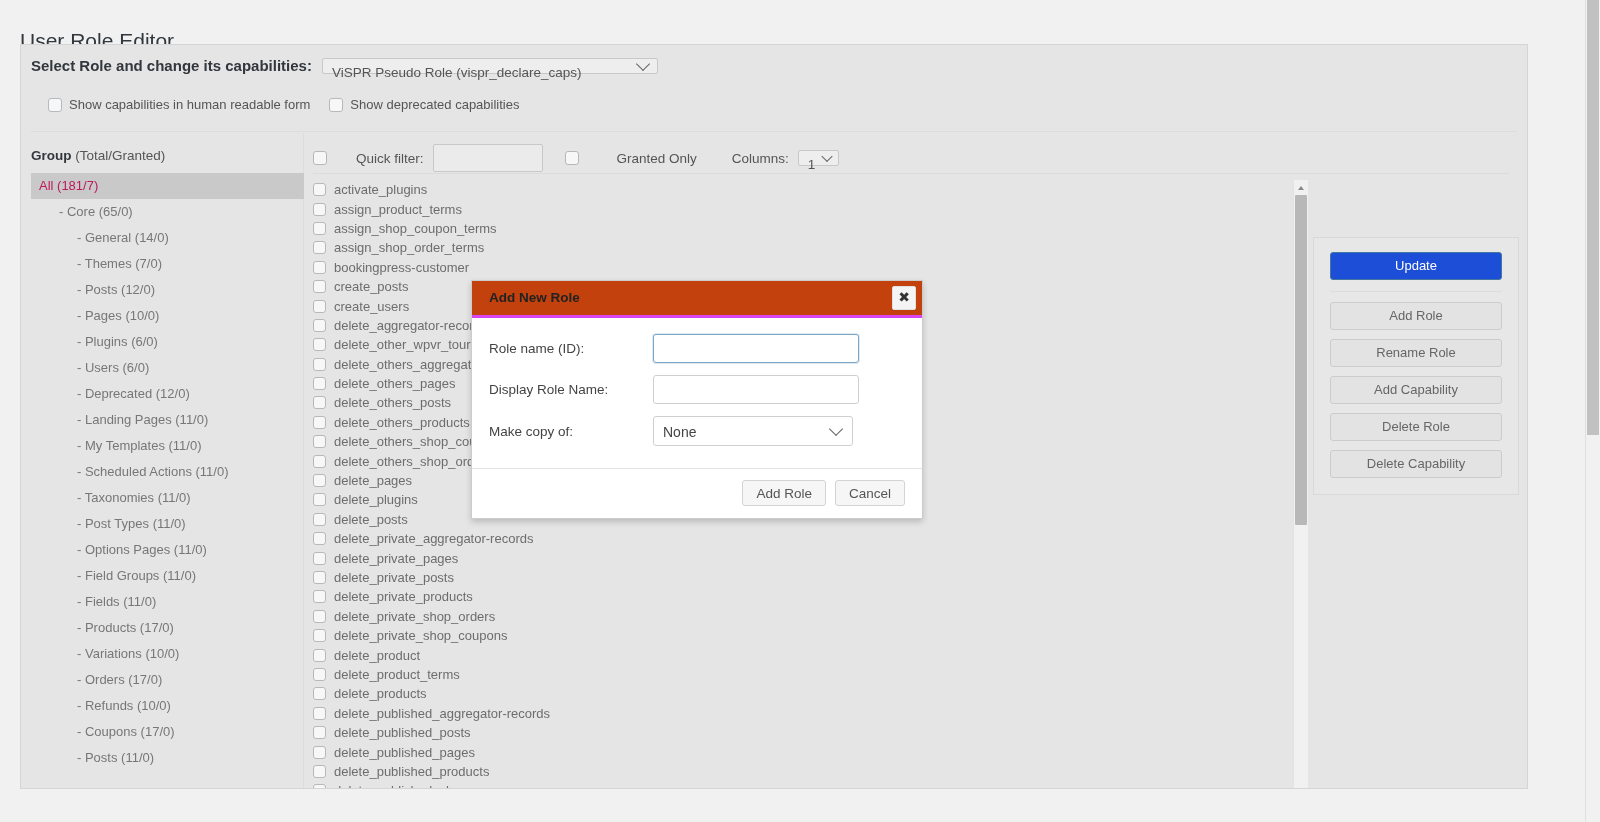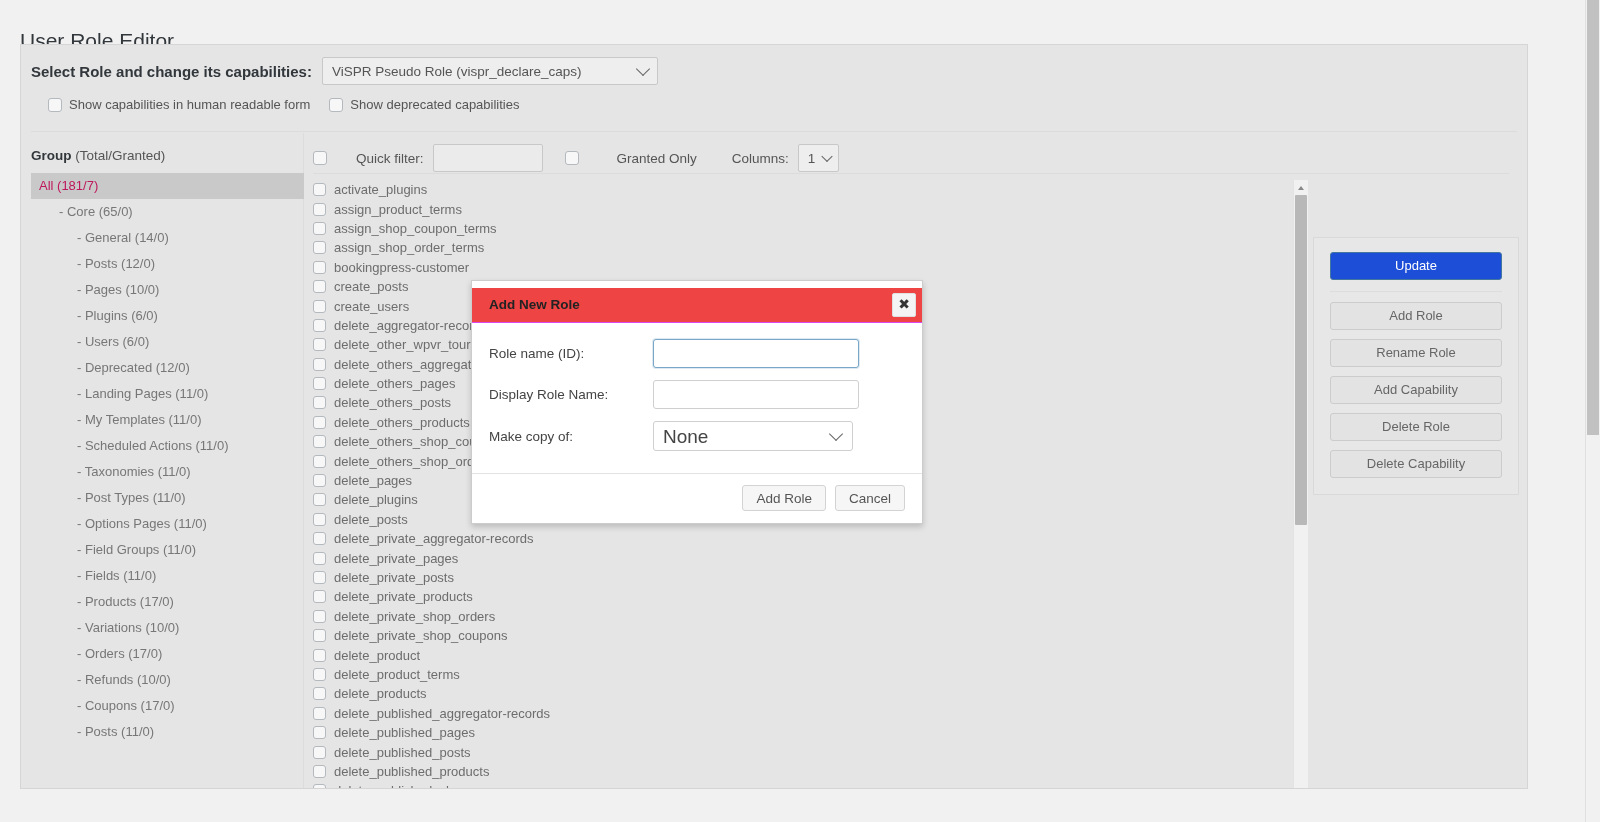--- a/index.html
+++ b/index.html
@@ -25,21 +25,21 @@
   }
 
   
   .role-row{position:absolute;left:10px;top:12px;display:flex;align-items:center;}
   .role-label{font-size:15px;font-weight:bold;color:#32373c;margin-right:10px;white-space:nowrap;}
   .select-wrap{position:relative;display:inline-block;}
   select.styled,.fakeselect{
     -webkit-appearance:none;appearance:none;
     background:#eeeeee;border:1px solid #c8c8c8;border-radius:2px;
     font-family:inherit;font-size:13.5px;color:#555;
-    padding:5px 34px 5px 9px;height:28px;box-sizing:border-box;
+    padding:5px 34px 5px 9px;height:16px;box-sizing:border-box;
     line-height:18px;outline:none;cursor:pointer;
   }
   .chev{
     position:absolute;right:10px;top:50%;width:9px;height:9px;
     border-right:1.6px solid #666;border-bottom:1.6px solid #666;
     transform:translateY(-70%) rotate(45deg);pointer-events:none;
   }
 
   
   .opt-row{position:absolute;left:27px;top:52px;display:flex;align-items:center;}
@@ -125,21 +125,21 @@
   }
   .btn-secondary.first{margin-top:0;}
 
   
   .modal{
     position:absolute;left:471px;top:280px;width:452px;
     background:#fff;border:1px solid #ccc;box-shadow:0 3px 6px rgba(0,0,0,.18);
     box-sizing:border-box;z-index:50;
   }
   .modal-head{
-    position:relative;height:34px;background:#ef4444;border-bottom:1px solid #d946ef;margin-top:7px;
+    position:relative;height:34px;background:#c2410c;border-bottom:3px solid #d946ef;
   }
   .modal-title{
     position:absolute;left:17px;top:9px;font-size:13.5px;font-weight:bold;color:#222;
   }
   .modal-close{
     position:absolute;right:6px;top:5px;width:22px;height:22px;
     background:#f4f4f4;border:1px solid #e0e0e0;border-radius:2px;
     font-size:14px;font-weight:bold;color:#333;text-align:center;line-height:20px;cursor:pointer;
   }
   .modal-body{padding:16px 17px 20px;}
@@ -148,21 +148,21 @@
   .frm-input{
     width:206px;height:29px;box-sizing:border-box;
     border:1px solid #cfcfcf;border-radius:3px;background:#fff;
     font-family:inherit;font-size:13.5px;color:#333;padding:3px 8px;outline:none;
   }
   .frm-input.focused{border-color:#7aa7c7;box-shadow:0 0 0 1px rgba(122,167,199,.25);}
   .frm-select{
     width:200px;height:30px;box-sizing:border-box;
     -webkit-appearance:none;appearance:none;
     border:1px solid #cfcfcf;border-radius:3px;background:#fff;
-    font-family:inherit;font-size:19px;color:#444;padding:3px 28px 3px 9px;outline:none;cursor:pointer;
+    font-family:inherit;font-size:14px;color:#444;padding:3px 28px 3px 9px;outline:none;cursor:pointer;
   }
   .modal-foot{
     border-top:1px solid #e3e3e3;padding:11px 17px 12px;
     display:flex;justify-content:flex-end;
   }
   .mbtn{
     height:26px;min-width:62px;box-sizing:border-box;
     background:#f6f6f6;border:1px solid #d3d3d3;border-radius:3px;
     font-family:inherit;font-size:13.5px;color:#555;padding:0 13px;cursor:pointer;
   }
@@ -206,20 +206,21 @@
       <b>Group</b><span> (Total/Granted)</span>
     </div>
     <hr class="sep" style="top:128px;width:273px;">
 
     <div class="vdiv"></div>
 
     <div class="col-left" id="tree">
         <div class="tree-item lvl0 sel">All (181/7)</div>
         <div class="tree-item lvl1">- Core (65/0)</div>
         <div class="tree-item lvl2">- General (14/0)</div>
+        <div class="tree-item lvl2">- Themes (7/0)</div>
         <div class="tree-item lvl2">- Posts (12/0)</div>
         <div class="tree-item lvl2">- Pages (10/0)</div>
         <div class="tree-item lvl2">- Plugins (6/0)</div>
         <div class="tree-item lvl2">- Users (6/0)</div>
         <div class="tree-item lvl2">- Deprecated (12/0)</div>
         <div class="tree-item lvl2">- Landing Pages (11/0)</div>
         <div class="tree-item lvl2">- My Templates (11/0)</div>
         <div class="tree-item lvl2">- Scheduled Actions (11/0)</div>
         <div class="tree-item lvl2">- Taxonomies (11/0)</div>
         <div class="tree-item lvl2">- Post Types (11/0)</div>
@@ -359,25 +360,25 @@
         <div class="cap-row">
           <span class="cbx"></span>
           <span class="cap-name">delete_products</span>
         </div>
         <div class="cap-row">
           <span class="cbx"></span>
           <span class="cap-name">delete_published_aggregator-records</span>
         </div>
         <div class="cap-row">
           <span class="cbx"></span>
+          <span class="cap-name">delete_published_posts</span>
+        </div>
+        <div class="cap-row">
+          <span class="cbx"></span>
           <span class="cap-name">delete_published_pages</span>
-        </div>
-        <div class="cap-row">
-          <span class="cbx"></span>
-          <span class="cap-name">delete_published_posts</span>
         </div>
         <div class="cap-row">
           <span class="cbx"></span>
           <span class="cap-name">delete_published_products</span>
         </div>
         <div class="cap-row">
           <span class="cbx"></span>
           <span class="cap-name">delete_published_shop_coupons</span>
         </div>
       </div>

